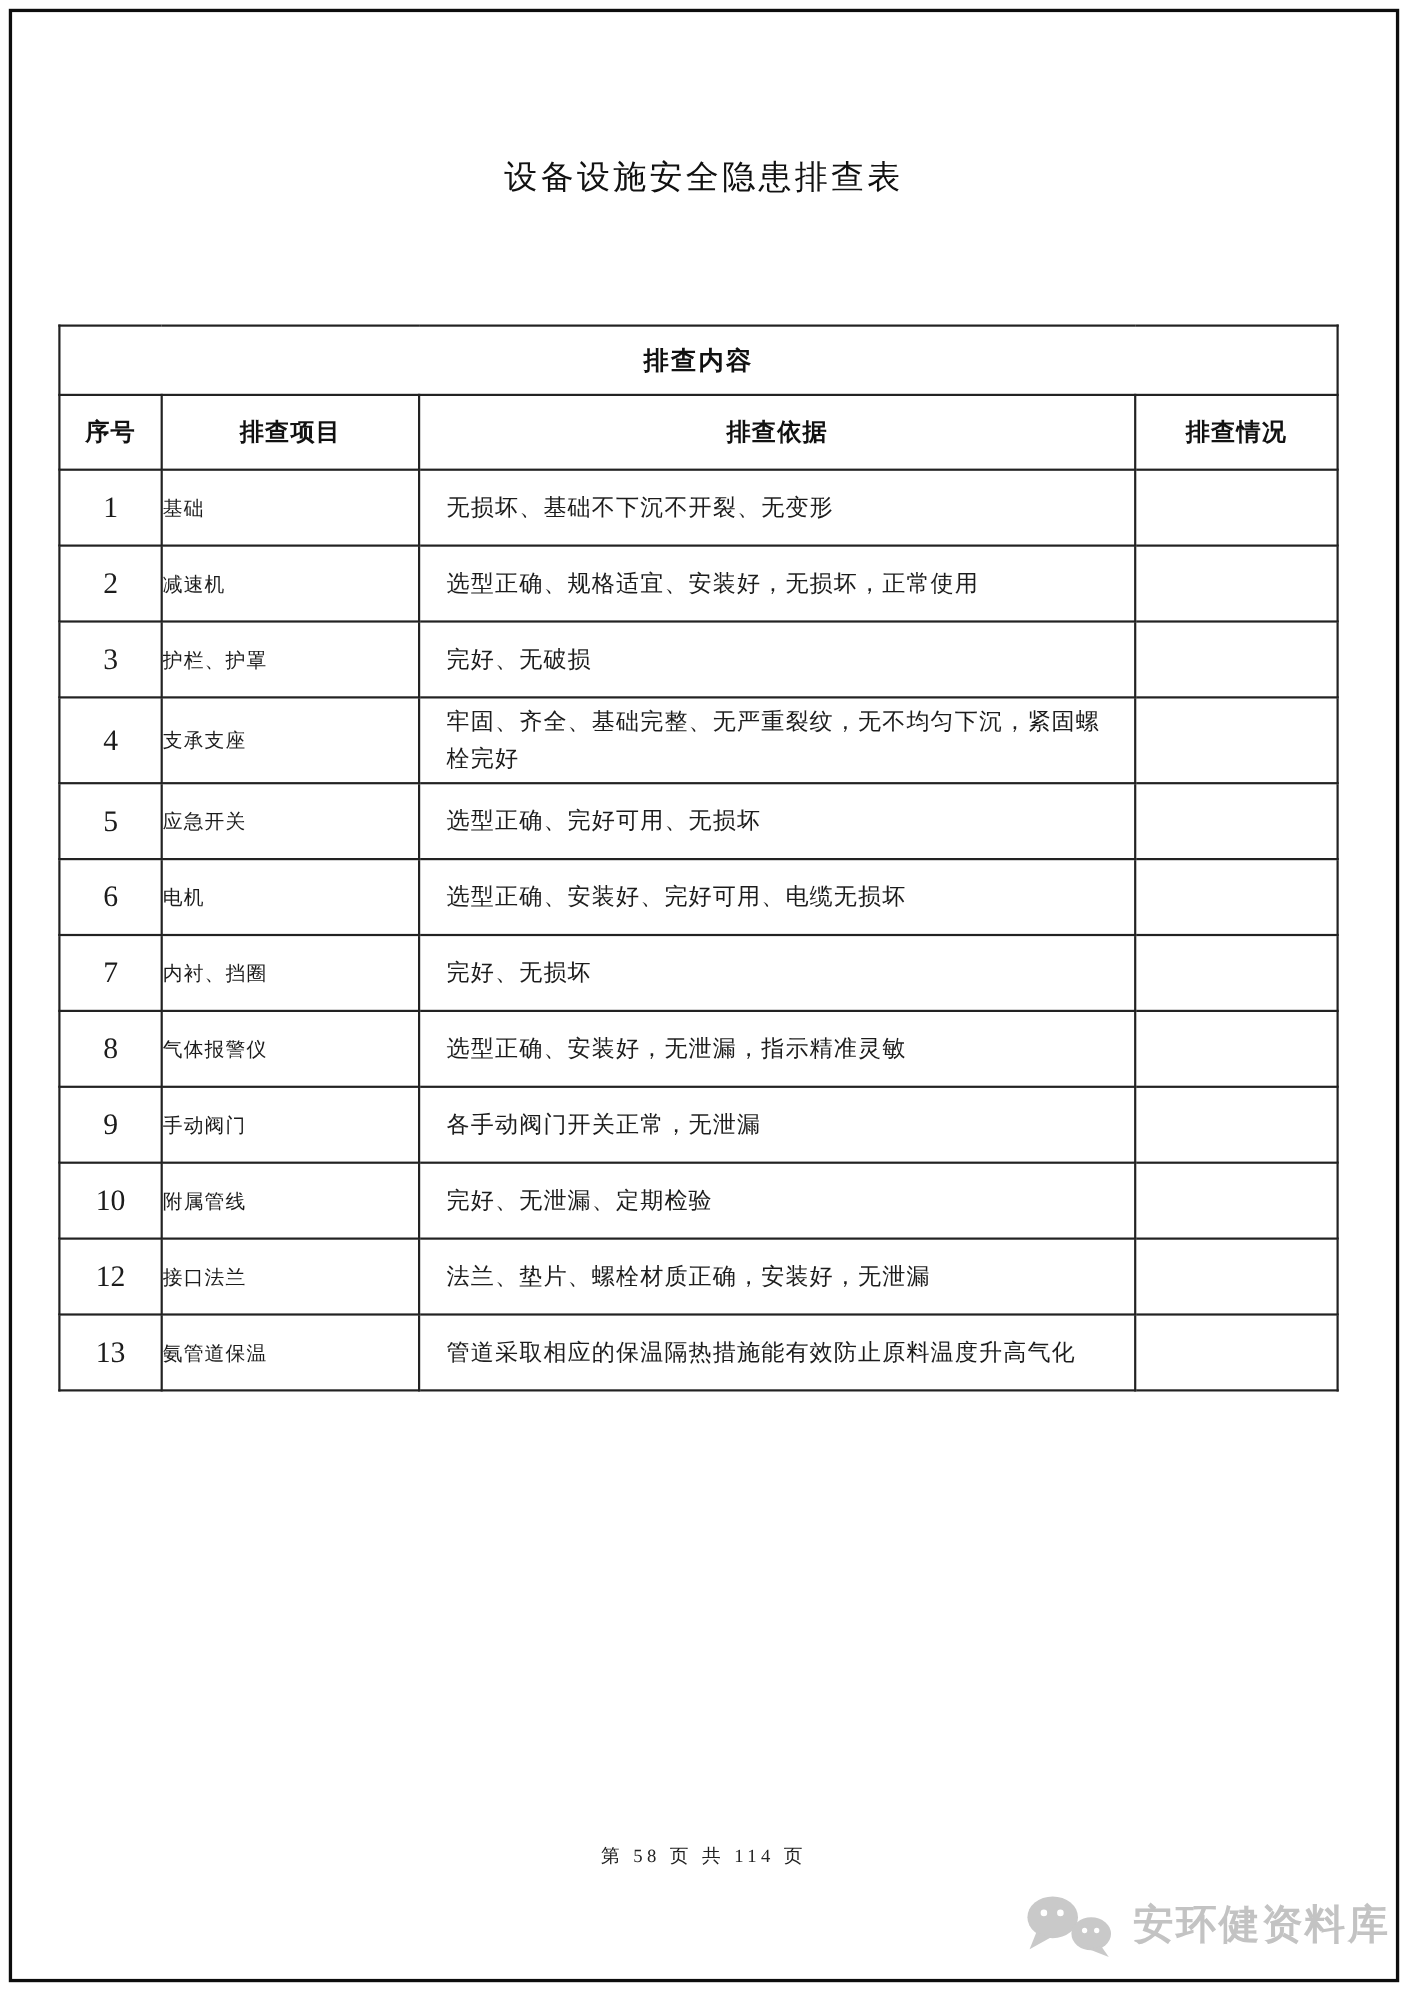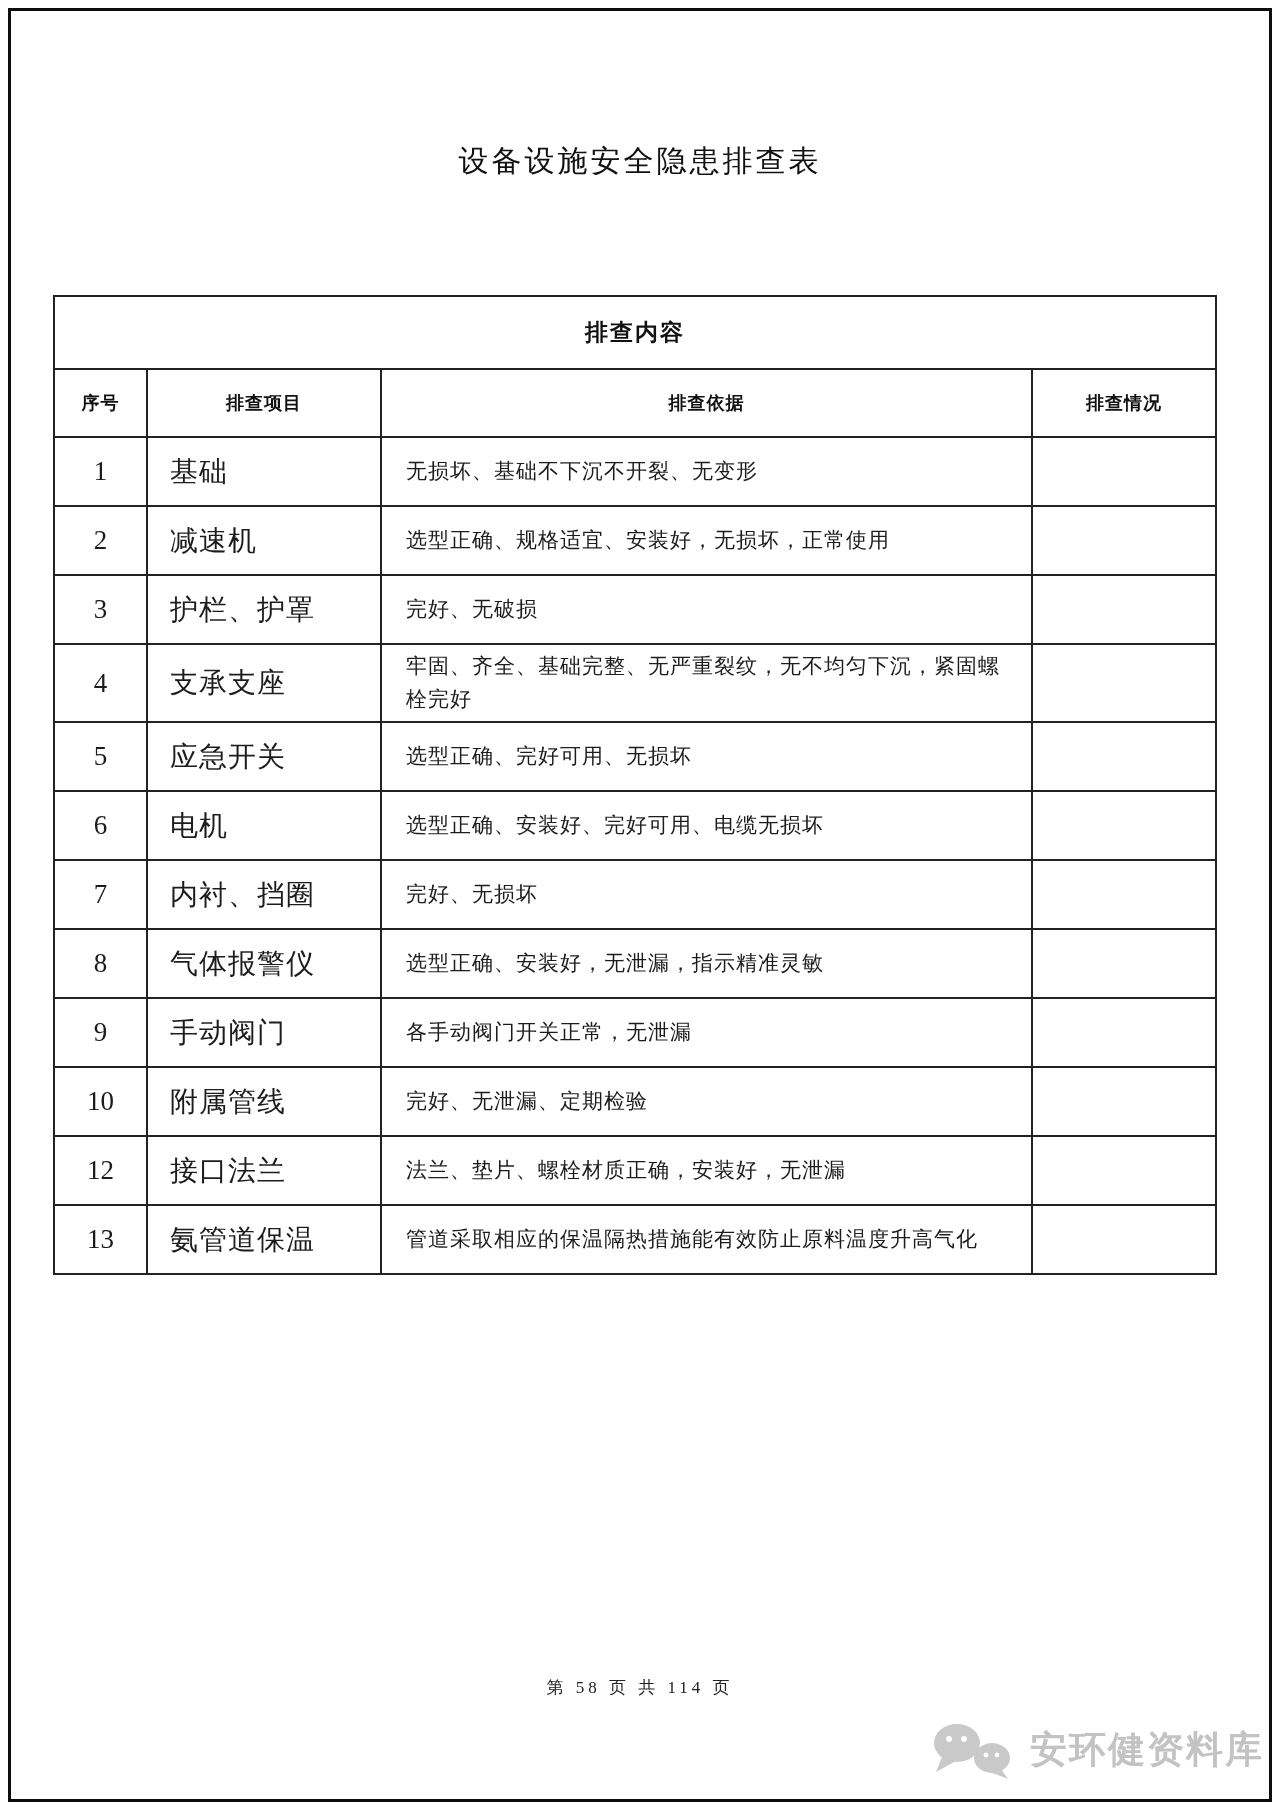--- a/index.html
+++ b/index.html
@@ -55,45 +55,44 @@
     width: 1162px;
     border-collapse: collapse;
     table-layout: fixed;
   }
   .check-table td, .check-table th {
     border: 2px solid #222;
     vertical-align: middle;
     overflow: hidden;
   }
   .content-header-cell {
-    height: 73px;
+    height: 63px;
     text-align: center;
     font-size: 23px;
     font-weight: bold;
     letter-spacing: 2px;
     color: #111;
   }
   .col-header-row th {
     height: 68px;
     text-align: center;
-    font-size: 18px;
+    font-size: 22px;
     font-weight: bold;
     letter-spacing: 1px;
     color: #111;
   }
   .data-row { height: 69px; }
   .data-row.tall { height: 78px; }
   .num-cell {
     text-align: center;
     font-size: 27px;
     color: #1c1c1c;
   }
   .item-cell {
-    padding-left: 22px;
-    font-size: 28px;
+    font-size: 18px;
     color: #1c1c1c;
     letter-spacing: 1px;
     margin-left: 22px;
   }
   .basis-cell {
     padding-left: 24px;
     padding-right: 14px;
     font-size: 21px;
     line-height: 1.55;
     color: #1c1c1c;

